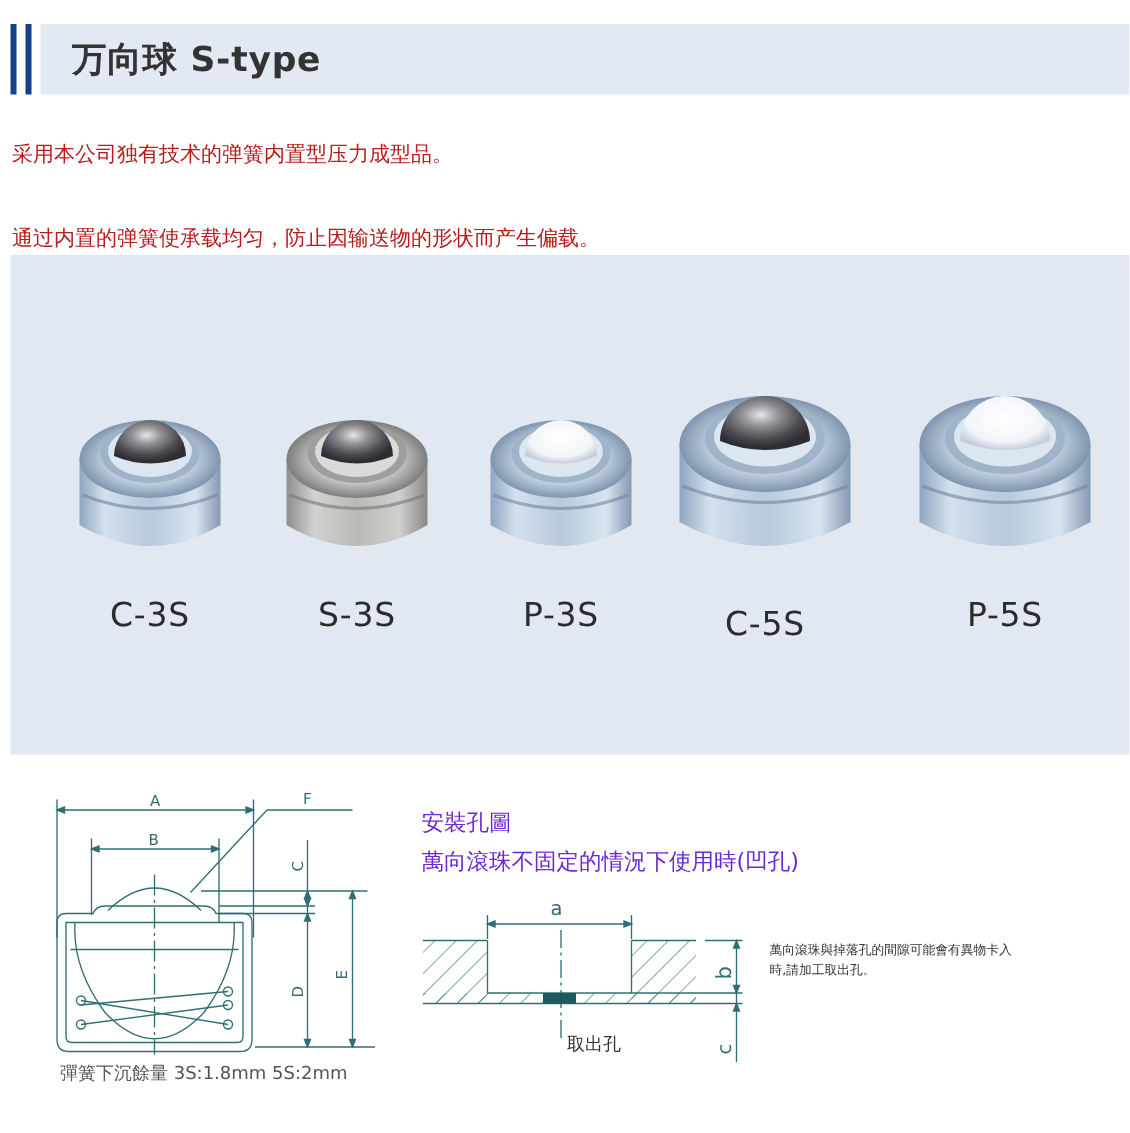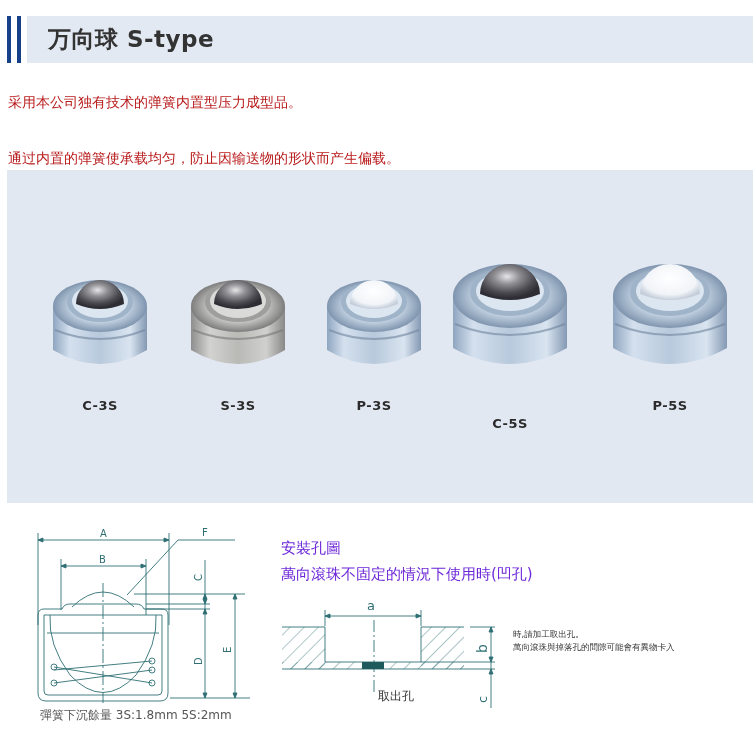--- a/index.html
+++ b/index.html
@@ -12,21 +12,21 @@
   .heading .bar.b2 { left: 10px; }
   .heading .band { position: absolute; left: 20px; top: 0; right: 0; height: 47px; background: #e3e9f2; }
   .heading .title { position: absolute; left: 41px; top: 8px; font-size: 23px; font-weight: bold; color: #333; letter-spacing: 0.5px; }
 
   .desc { position: absolute; left: 8px; font-size: 14px; color: #b91c1c; }
   .desc.l1 { top: 94px; }
   .desc.l2 { top: 122px; margin-top: 28px; }
 
   .panel { position: absolute; left: 7px; top: 170px; width: 746px; height: 333px; background: #e2e8f2; }
   .prod { position: absolute; }
-  .prod .label { position: absolute; left: 0; right: 0; text-align: center; font-weight: bold; font-size: 13px; color: #2b2b2b; letter-spacing: 0.5px; }
+  .prod .label { position: absolute; left: 0; right: 0; text-align: center; font-weight: normal; font-size: 22px; color: #2b2b2b; letter-spacing: 0.5px; }
 
   .draw-title { position: absolute; font-size: 15px; color: #6d28d9; }
   .note { position: absolute; left: 513px; top: 628px; font-size: 8.5px; line-height: 13px; color: #333; width: 220px; }
   .caption { position: absolute; left: 40px; top: 707px; font-size: 12px; color: #555; text-align: center; }
   .svgwrap { position: absolute; }
 </style>
 </head>
 <body>
 
 <div class="heading">
@@ -116,21 +116,21 @@
 
   <div class="prod" style="left:440px;top:82px;width:126px;height:176px;">
     <svg width="126" height="126">
       <path d="M6,44 L6,96 Q63,128 120,96 L120,44 Z" fill="url(#zincBody)"></path>
       <ellipse cx="63" cy="44" rx="57" ry="32" fill="url(#zincTop)"></ellipse>
       <ellipse cx="63" cy="40" rx="40" ry="24" fill="#9fb3c9"></ellipse>
       <ellipse cx="63" cy="39" rx="34" ry="20" fill="#dce6f1"></ellipse>
       <path d="M33,42 A30,30 0 0 1 93,42 Q63,54 33,42 Z" fill="url(#steelBall)"></path>
       <path d="M8,72 Q63,94 118,72" stroke="#6f849d" stroke-width="2" fill="none" opacity="0.6"></path>
     </svg>
-    <div class="label" style="top:164px;">C-5S</div>
+    <div class="label" style="top:152px;">C-5S</div>
   </div>
 
   <div class="prod" style="left:600px;top:82px;width:126px;height:176px;">
     <svg width="126" height="126">
       <path d="M6,44 L6,96 Q63,128 120,96 L120,44 Z" fill="url(#zincBody)"></path>
       <ellipse cx="63" cy="44" rx="57" ry="32" fill="url(#zincTop)"></ellipse>
       <ellipse cx="63" cy="40" rx="40" ry="24" fill="#9fb3c9"></ellipse>
       <ellipse cx="63" cy="39" rx="34" ry="20" fill="#dce6f1"></ellipse>
       <path d="M33,42 A30,30 0 0 1 93,42 Q63,54 33,42 Z" fill="url(#whiteBall)"></path>
       <path d="M8,72 Q63,94 118,72" stroke="#6f849d" stroke-width="2" fill="none" opacity="0.6"></path>
@@ -223,15 +223,15 @@
     <text x="108" y="110" font-size="12" fill="#333" stroke="none">取出孔</text>
 
     <line x1="221" y1="37" x2="221" y2="118"></line>
     <path d="M221,37 l-2,5 h4 z M221,72 l-2,-5 h4 z M221,79 l-2,5 h4 z" fill="#2f6f74"></path>
     <text x="0" y="0" font-size="14" fill="#2f6f74" stroke="none" transform="translate(217,63) rotate(-90)">b</text>
     <text x="0" y="0" font-size="13" fill="#2f6f74" stroke="none" transform="translate(217,113) rotate(-90)">c</text>
   </svg>
 </div>
 
 <div class="note">
+  <div>萬向滾珠與掉落孔的間隙可能會有異物卡入</div>
   <div>時,請加工取出孔。</div>
-  <div>萬向滾珠與掉落孔的間隙可能會有異物卡入</div>
 </div>
 
 </body></html>

